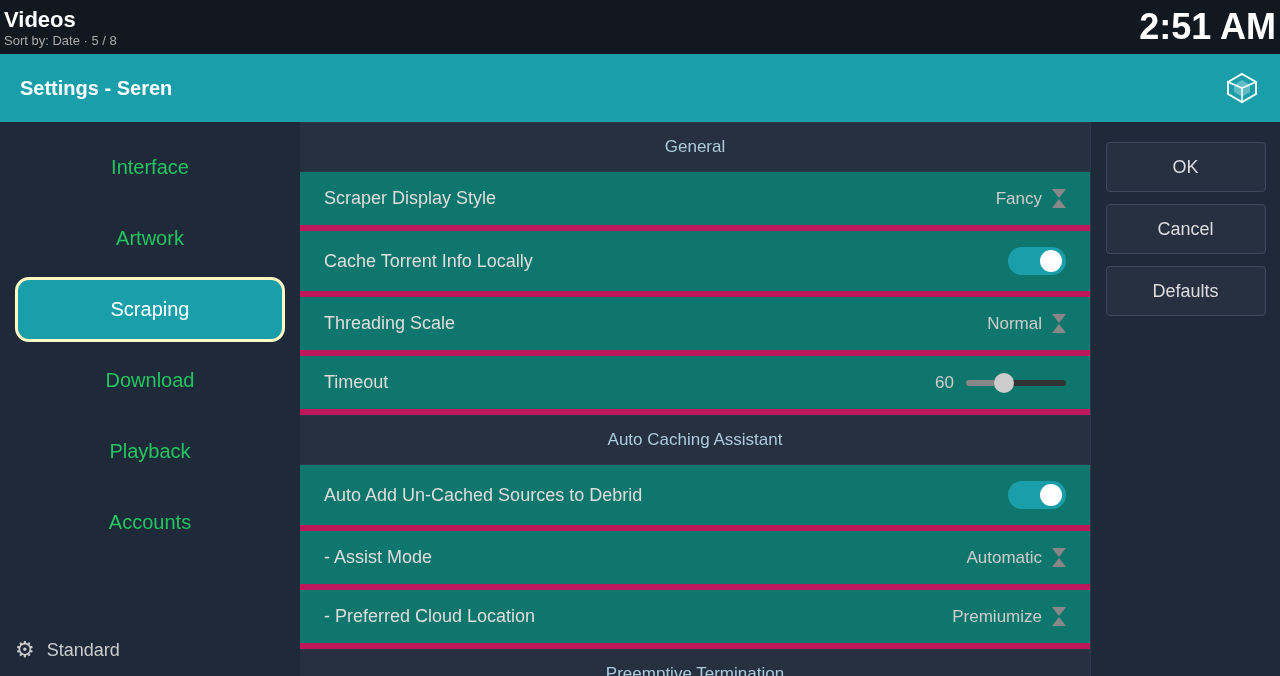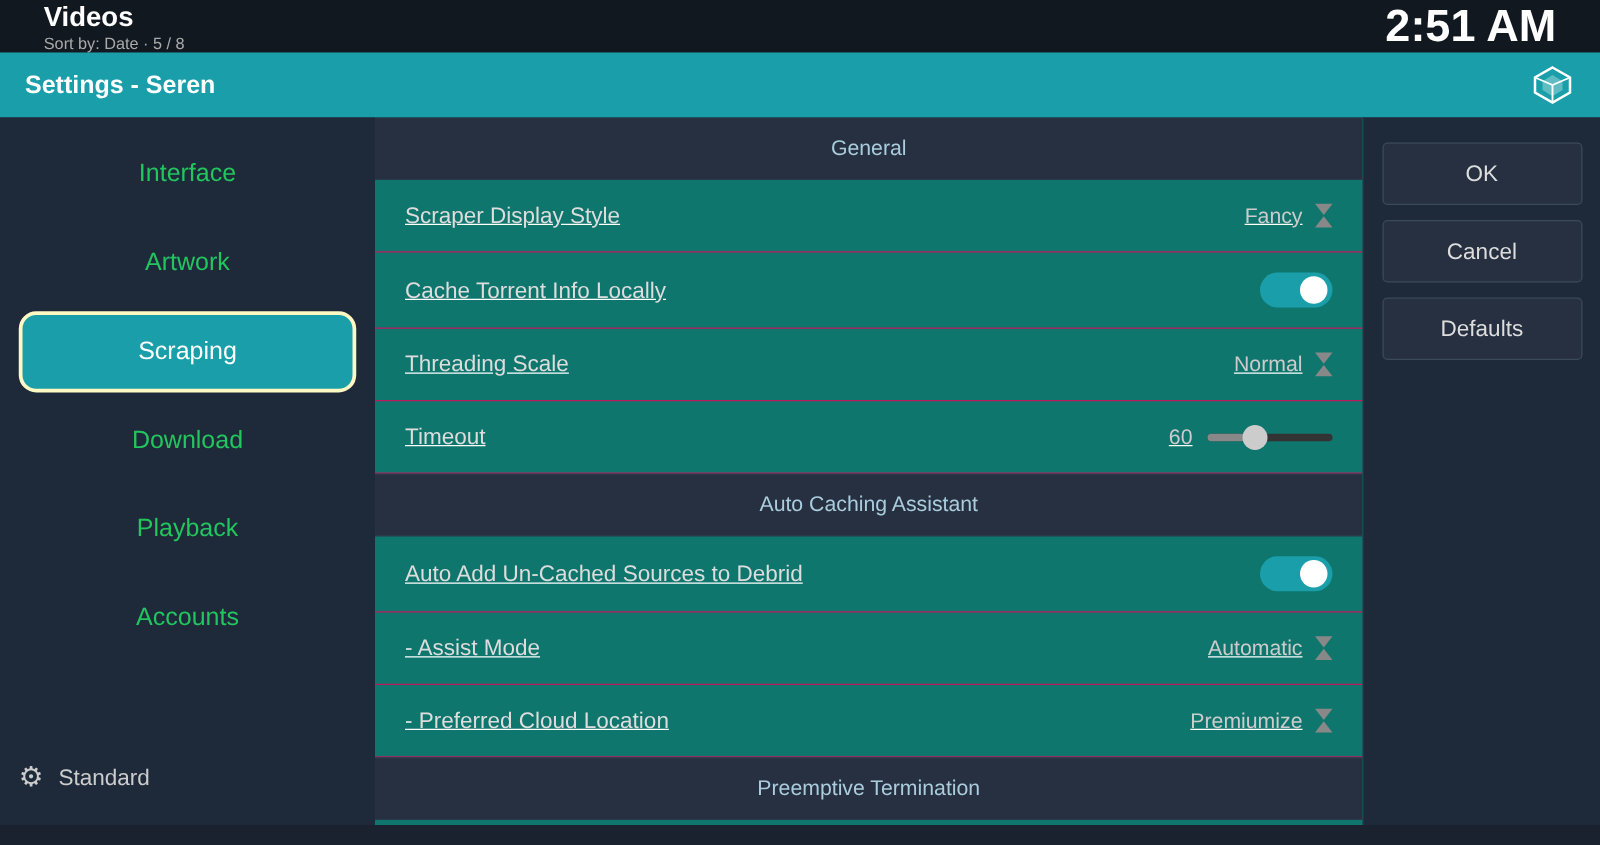--- a/index.html
+++ b/index.html
@@ -9,46 +9,46 @@
       background: #1a2230;
       font-family: 'Arial', sans-serif;
       color: #ffffff;
       overflow: hidden;
       position: relative;
     }
 
     
     .top-bar {
       background: #111820;
-      height: 42px;
+      height: 54px;
       display: flex;
       align-items: center;
       justify-content: space-between;
-      padding: 0 35px;
+      padding: 0 4px;
     }
     .top-bar-left {}
     .top-bar-title {
       font-size: 22px;
       font-weight: bold;
       color: #ffffff;
     }
     .top-bar-subtitle {
       font-size: 13px;
       color: #aaaaaa;
     }
     .top-bar-time {
       font-size: 36px;
       font-weight: bold;
       color: #ffffff;
     }
 
     
     .settings-header {
       background: #1a9faa;
-      height: 52px;
+      height: 68px;
       display: flex;
       align-items: center;
       justify-content: space-between;
       padding: 0 20px;
     }
     .settings-title {
       font-size: 20px;
       font-weight: bold;
       color: #ffffff;
     }
@@ -131,23 +131,22 @@
       text-align: center;
       border-bottom: 1px solid #2a3a4a;
       border-top: 1px solid #2a3a4a;
     }
 
     .setting-row {
       display: flex;
       align-items: center;
       justify-content: space-between;
       padding: 16px 24px;
-      border-bottom: 1px solid #be185d;
+      border-bottom: 6px solid #be185d;
       min-height: 58px;
-      text-decoration: underline;
     }
     .setting-label {
       font-size: 18px;
       color: #dddddd;
     }
     .setting-control {
       display: flex;
       align-items: flex-start;
       gap: 10px;
     }

